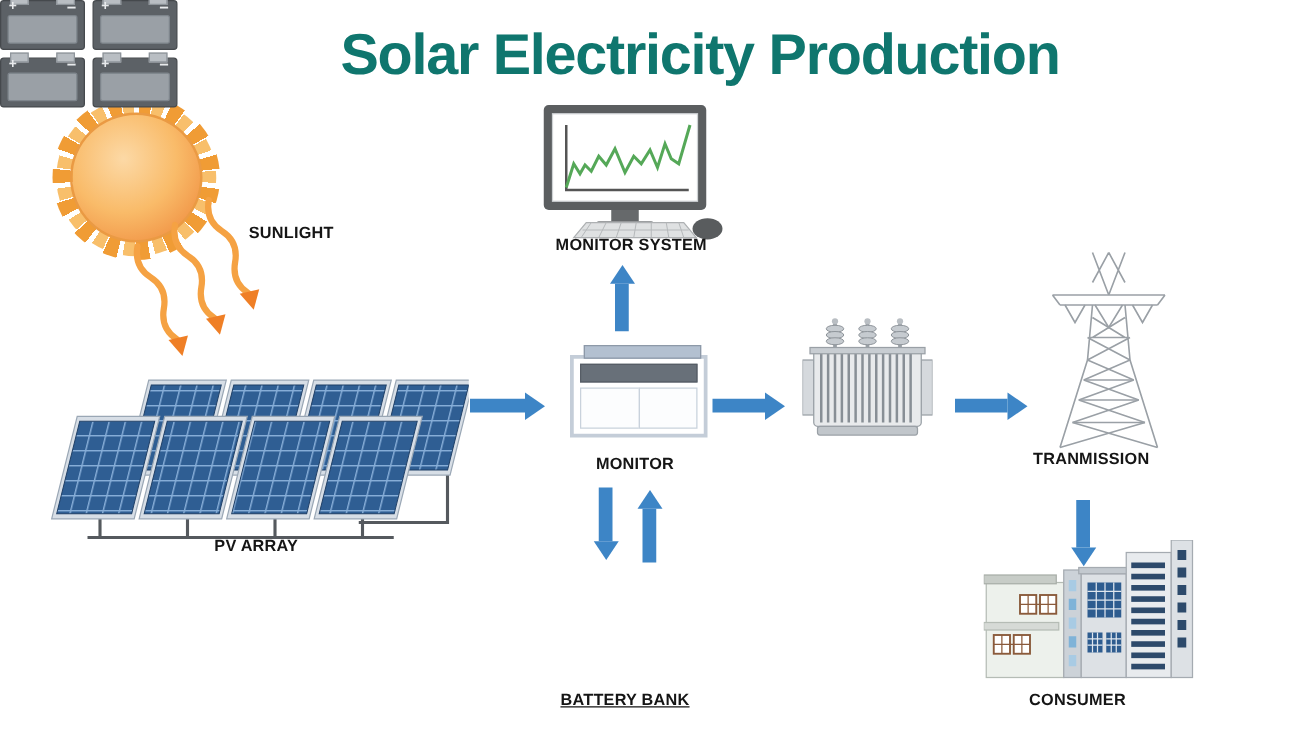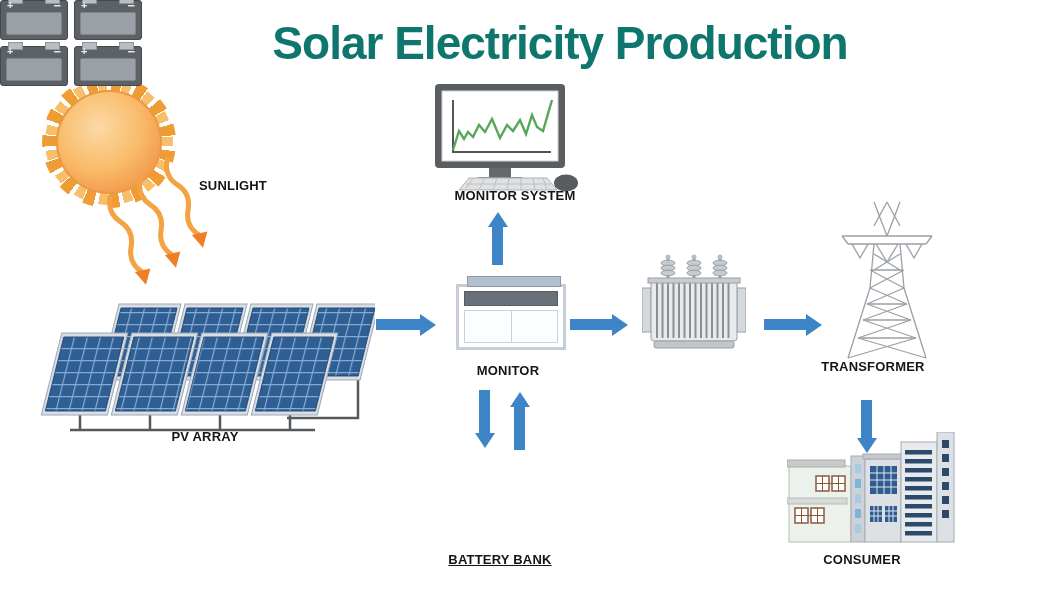--- a/index.html
+++ b/index.html
@@ -135,21 +135,21 @@
     <rect x="2" y="0" width="130" height="84" rx="4" fill="#5b5e60"></rect>
     <rect x="9" y="7" width="116" height="70" fill="#ffffff" stroke="#cfd2d4" stroke-width="1"></rect>
     <path d="M20,16 V68 H118" stroke="#555" stroke-width="2" fill="none"></path>
     <polyline points="20,66 26,47 31,55 35,48 40,53 46,41 52,48 59,35 67,54 74,41 80,47 87,36 93,50 99,31 104,43 110,47 119,16" fill="none" stroke="#55a858" stroke-width="2.4"></polyline>
     <rect x="56" y="84" width="22" height="9" fill="#66696b"></rect>
     <rect x="44" y="93" width="46" height="4" rx="2" fill="#7d8082"></rect>
     <polygon points="26,106 124,106 114,94 36,94" fill="#dfe1e2" stroke="#aeb1b3"></polygon>
     <path d="M40,94 L32,106 M52,94 L46,106 M64,94 L60,106 M76,94 L74,106 M88,94 L88,106 M100,94 L102,106 M110,94 L114,106 M33,100 H118" stroke="#b5b8ba" stroke-width=".8" fill="none"></path>
     <ellipse cx="133" cy="99" rx="12" ry="8.5" fill="#595c5e"></ellipse>
   </svg>
-  <div class="lbl" style="left:440px;top:188px;width:150px;">MONITOR SYSTEM</div>
+  <div class="lbl" style="left:430px;top:188px;width:150px;">MONITOR SYSTEM</div>
 
   <div class="abs" id="inverter">
     <div class="inv-lid"></div>
     <div class="inv-bar"></div>
     <div class="inv-cells">
       <div class="inv-cell"></div>
       <div class="inv-cell"></div>
     </div>
   </div>
   <div class="lbl" style="left:448px;top:363px;width:120px;">MONITOR</div>
@@ -191,21 +191,21 @@
       <path d="M62,6 L75,40 M75,6 L62,30 M88,6 L75,40 M75,6 L88,30"></path>
       <path d="M30,40 H120 M36,48 H114 M30,40 L36,48 M120,40 L114,48"></path>
       <path d="M40,48 L48,62 L56,48 M94,48 L102,62 L110,48 M64,48 L75,66 L86,48"></path>
       <path d="M62,48 L58,92 M88,48 L92,92 M62,58 L88,74 M88,58 L62,74 M60,74 H90 M58,74 L92,92 M92,74 L58,92"></path>
       <path d="M58,92 L36,162 M92,92 L114,162"></path>
       <path d="M55,108 H95 M51,124 H99 M46,142 H104"></path>
       <path d="M58,92 L95,108 M92,92 L55,108 M55,108 L99,124 M95,108 L51,124 M51,124 L104,142 M99,124 L46,142 M46,142 L114,162 M104,142 L36,162"></path>
     </g>
   </svg>
   <div class="lbl" style="left:793px;top:358px;width:160px;line-height:17px;">
-    <div>TRANSFORMER</div>
+    <div>TRANMISSION</div>
   </div>
 
   <div id="battery-bank">
     <div class="battery">
       <div class="terminal t-left"></div>
       <div class="terminal t-right"></div>
       <span class="bat-sign bat-plus">+</span>
       <span class="bat-sign bat-minus">−</span>
       <div class="bat-inner"></div>
     </div>

